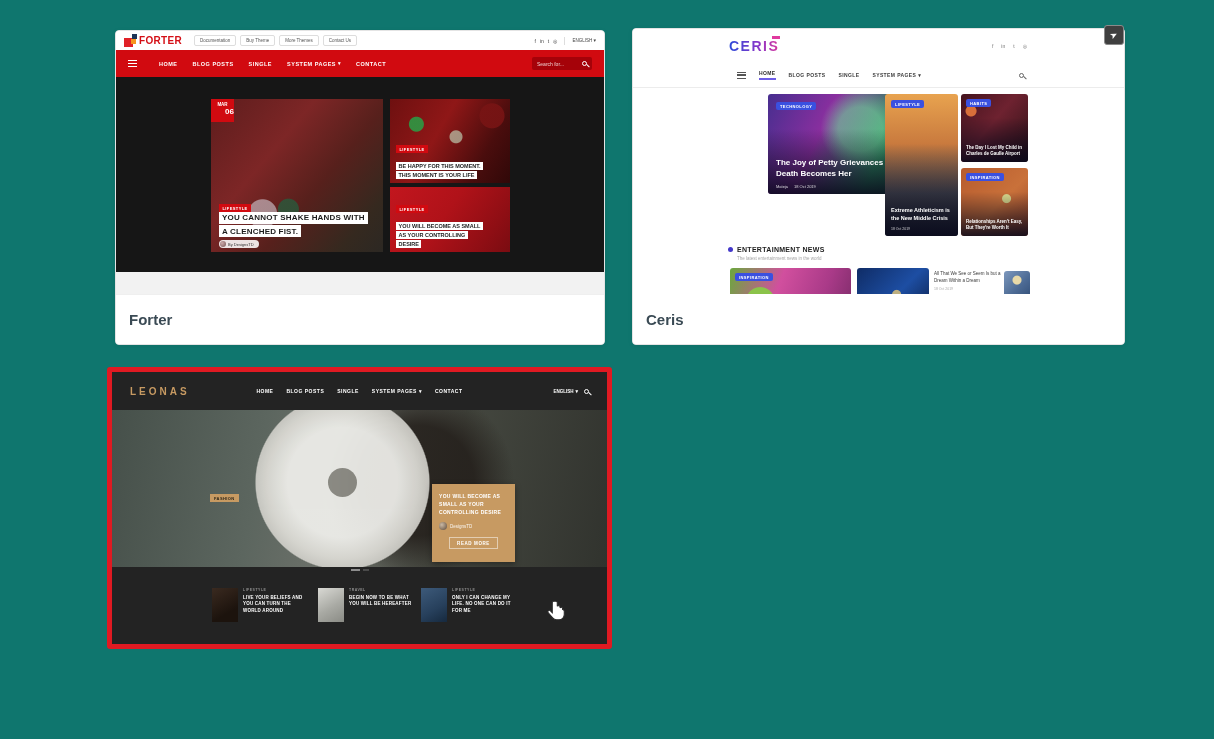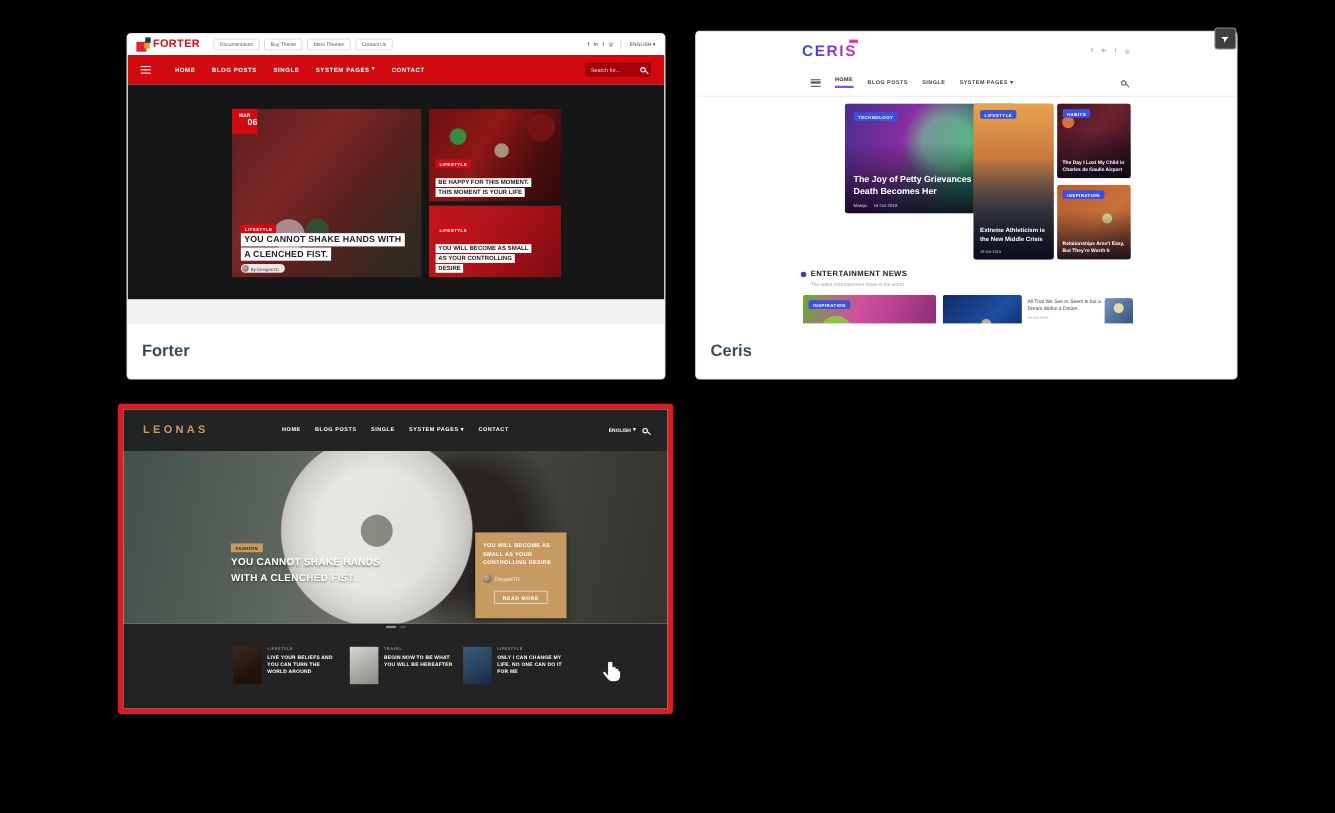--- a/index.html
+++ b/index.html
@@ -1,19 +1,19 @@
 <!DOCTYPE html>
 <html><head>
 <meta charset="utf-8">
 <style>
   * { margin:0; padding:0; box-sizing:border-box; }
   html,body { background:#fff; }
   #canvas {
     position:relative; width:1214px; height:739px; overflow:hidden;
-    background:#000000; font-family:"Liberation Sans", sans-serif;
+    background:#0f766e; font-family:"Liberation Sans", sans-serif;
   }
   .card { position:absolute; background:#fff; border:1px solid #e4e4e4; border-radius:4px;
           box-shadow:0 1px 5px rgba(0,0,0,.07); overflow:hidden; }
   .card-label { display:flex; align-items:center; padding-left:13px;
                 font-size:15px; font-weight:700; color:#3a4a54; background:#fff; }
 
   
   #forter-card { left:115px; top:30px; width:490px; height:315px; }
   .f-topbar { height:19px; background:#fff; display:flex; align-items:center; padding:0 8px; }
   .f-logomark { position:relative; width:13px; height:13px; margin-right:2px; flex:0 0 auto; }
@@ -375,24 +375,20 @@
         <span class="l-lang">
           <span>ENGLISH</span> 
             <span class="caret">▾</span>
         </span>
         <span class="mag"></span>
       </span>
     </div>
     <div class="l-hero">
       <div class="l-fan"></div>
       <span class="tag-gold l-hero-tag">FASHION</span>
-      <span class="l-hero-title">
-        <span style="display:block;">YOU CANNOT SHAKE HANDS</span>
-        <span style="display:block;">WITH A CLENCHED FIST.</span>
-      </span>
       <div class="l-gold-card">
         <span class="l-gc-title" style="display:block;">YOU WILL BECOME AS SMALL AS YOUR CONTROLLING DESIRE</span>
         <span class="l-gc-author">
           <span class="l-gc-avatar"></span>
           <span class="l-gc-name">DesignsTD</span>
         </span>
         <span class="l-gc-btn" style="display:block;">READ MORE</span>
       </div>
     </div>
     <div class="l-list">

